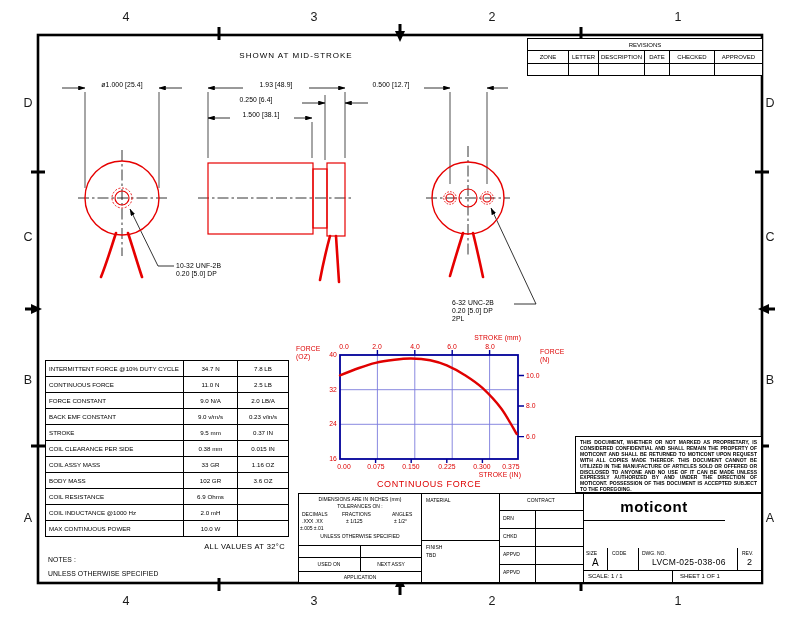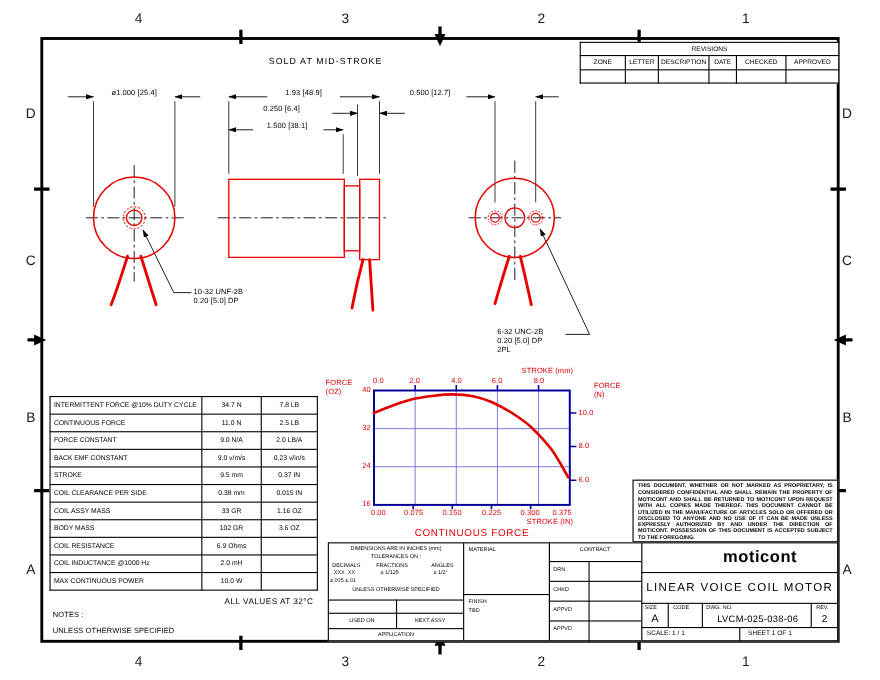--- a/index.html
+++ b/index.html
@@ -23,21 +23,21 @@
   #revs th{font-size:6px;}
   .blk{position:absolute;border:1.4px solid #000;background:#fff;}
   .hline{position:absolute;background:#000;height:1px;}
   .vline{position:absolute;background:#000;width:1px;}
   .tinylbl{position:absolute;font-size:5px;color:#000;white-space:nowrap;}
   #conf{position:absolute;left:575px;top:436px;width:187px;height:57px;border:1.5px solid #000;
         background:#fff;box-sizing:border-box;padding:3px 4px;font-size:5px;line-height:5.9px;
         font-weight:bold;color:#000;text-align:justify;}
   #logo{position:absolute;left:583px;top:493px;width:142px;height:27px;display:flex;
         align-items:center;justify-content:center;font-size:15px;font-weight:bold;
-        letter-spacing:.5px;border-bottom:1px solid #000;padding-left:37px;}
+        letter-spacing:.5px;border-bottom:1px solid #000;}
   #dwgtitle{position:absolute;left:583px;top:520px;width:179px;height:28px;display:flex;
         align-items:center;justify-content:center;font-size:10.5px;letter-spacing:1.2px;
         border-bottom:1px solid #000;}
 </style>
 </head>
 <body>
 
 <div id="sheet">
 
   <svg width="800" height="618" viewBox="0 0 800 618">
@@ -183,21 +183,21 @@
           <td></td>
           <td></td>
           <td></td>
           <td></td>
           <td></td>
           <td></td>
         </tr>
   </tbody>
     </table>
 
-  <div class="t ctr" style="left:296px;top:51px;font-size:8px;letter-spacing:1px;">SOLD AT MID-STROKE</div>
+  <div class="t ctr" style="left:296px;top:51px;font-size:8px;letter-spacing:1px;">SHOWN AT MID-STROKE</div>
   <div class="t ctr" style="left:122px;top:81px;">ø1.000 [25.4]</div>
   <div class="t ctr" style="left:276px;top:81px;">1.93 [48.9]</div>
   <div class="t ctr" style="left:391px;top:81px;">0.500 [12.7]</div>
   <div class="t ctr" style="left:256px;top:96px;">0.250 [6.4]</div>
   <div class="t ctr" style="left:261px;top:111px;">1.500 [38.1]</div>
 
   <div class="t" style="left:176px;top:262px;">
     <div>10-32 UNF-2B</div>
     <div>0.20 [5.0] DP</div>
   </div>
@@ -335,21 +335,20 @@
   <div class="hline" style="left:499px;top:546px;width:85px;"></div>
   <div class="hline" style="left:499px;top:564px;width:85px;"></div>
   <div class="vline" style="left:535px;top:510px;height:73px;"></div>
   <div class="tinylbl" style="left:503px;top:515px;">DRN</div>
   <div class="tinylbl" style="left:503px;top:533px;">CHKD</div>
   <div class="tinylbl" style="left:503px;top:551px;">APPVD</div>
   <div class="tinylbl" style="left:503px;top:569px;">APPVD</div>
 
   <div class="blk" style="left:583px;top:493px;width:179px;height:90px;box-sizing:border-box;"></div>
   <div id="logo">moticont</div>
-  <div id="dwgtitle">LINEAR VOICE COIL MOTOR</div>
   <div class="hline" style="left:583px;top:570px;width:179px;"></div>
   <div class="vline" style="left:607px;top:548px;height:22px;"></div>
   <div class="vline" style="left:638px;top:548px;height:22px;"></div>
   <div class="vline" style="left:737px;top:548px;height:22px;"></div>
   <div class="tinylbl" style="left:586px;top:550px;">SIZE</div>
   <div class="tinylbl" style="left:592px;top:557px;font-size:10px;">A</div>
   <div class="tinylbl" style="left:612px;top:550px;">CODE</div>
   <div class="tinylbl" style="left:642px;top:550px;">DWG. NO.</div>
   <div class="tinylbl" style="left:652px;top:557px;font-size:8.5px;letter-spacing:.3px;">LVCM-025-038-06</div>
   <div class="tinylbl" style="left:742px;top:550px;">REV.</div>

